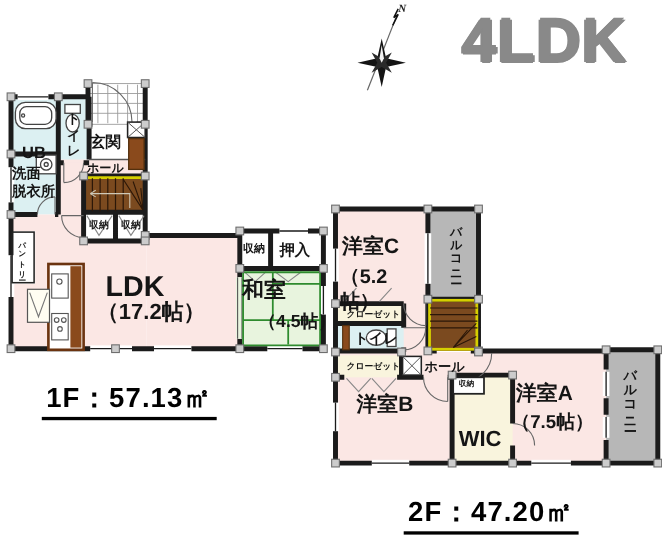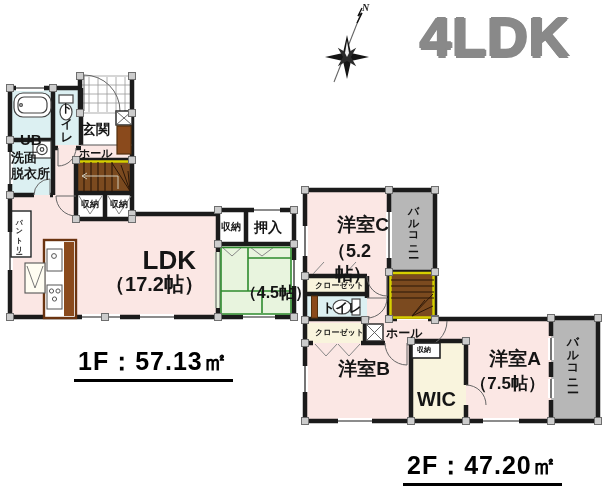--- a/index.html
+++ b/index.html
@@ -8,24 +8,24 @@
   .room{position:absolute;}
   .pink{background:#fbe7e4;}
   .blue{background:#dcf0f2;}
   .green{background:#e8f4de;}
   .cream{background:#f9f4dd;}
   .gray{background:#b7b7b7;}
   .whitebg{background:#ffffff;}
   .brown{background:#7b4a1f;}
   svg.overlay{position:absolute;left:0;top:0;width:602px;height:489px;pointer-events:none;}
   .lbl{position:absolute;font-weight:bold;color:#151515;line-height:1.25;white-space:pre-line;}
-  .ctr{text-align:right;}
+  .ctr{text-align:left;}
   .vlab{writing-mode:vertical-rl;text-orientation:upright;letter-spacing:1px;}
   .areaLbl{position:absolute;font-weight:bold;color:#000;border-bottom:3px solid #000;
-           padding:0 4px 1px 4px;letter-spacing:1px;margin-left:36px;}
+           padding:0 4px 1px 4px;letter-spacing:1px;}
   #title4ldk{position:absolute;left:420px;top:4px;font-size:56px;font-weight:bold;
              color:#898989;letter-spacing:1px;
              text-shadow:1.5px 0 0 #898989,-1.5px 0 0 #898989,0 1.5px 0 #898989,0 -1.5px 0 #898989;}
 </style>
 </head>
 <body>
 
 <div id="canvas">
 
   <div>
@@ -259,20 +259,21 @@
   <div class="lbl" style="left:11px;top:150px;font-size:13px;">洗面
 脱衣所</div>
   <div class="lbl" style="left:79px;top:147px;font-size:11px;">ホール</div>
   <div class="lbl" style="left:81px;top:199px;font-size:9px;">収納</div>
   <div class="lbl" style="left:110px;top:199px;font-size:9px;">収納</div>
   <div class="lbl vlab" style="left:14px;top:214px;height:42px;font-size:7px;">パントリー</div>
   <div class="lbl ctr" style="left:96px;top:244px;width:100px;font-size:26px;">LDK</div>
   <div class="lbl ctr" style="left:88px;top:272px;width:116px;font-size:20px;">（17.2帖）</div>
   <div class="lbl" style="left:221px;top:221px;font-size:10px;">収納</div>
   <div class="lbl" style="left:254px;top:219px;font-size:14px;">押入</div>
+  <div class="lbl ctr" style="left:220px;top:252px;width:72px;font-size:20px;">和室</div>
   <div class="lbl ctr" style="left:218px;top:283px;width:76px;font-size:16px;margin-left:17px;">（4.5帖）</div>
   <div class="areaLbl" style="left:38px;top:345px;font-size:25px;">1F：57.13㎡</div>
 
   <div class="lbl ctr" style="left:311px;top:213px;width:78px;font-size:19px;">洋室C</div>
   <div class="lbl ctr" style="left:309px;top:240px;width:62px;font-size:18px;">（5.2帖）</div>
   <div class="lbl vlab" style="left:406px;top:198px;height:70px;font-size:11px;">バルコニー</div>
   <div class="lbl" style="left:315px;top:281px;font-size:8px;">クローゼット</div>
   <div class="lbl" style="left:322px;top:300px;font-size:13px;">トイレ</div>
   <div class="lbl" style="left:315px;top:328px;font-size:8px;">クローゼット</div>
   <div class="lbl" style="left:386px;top:326px;font-size:12px;">ホール</div>

